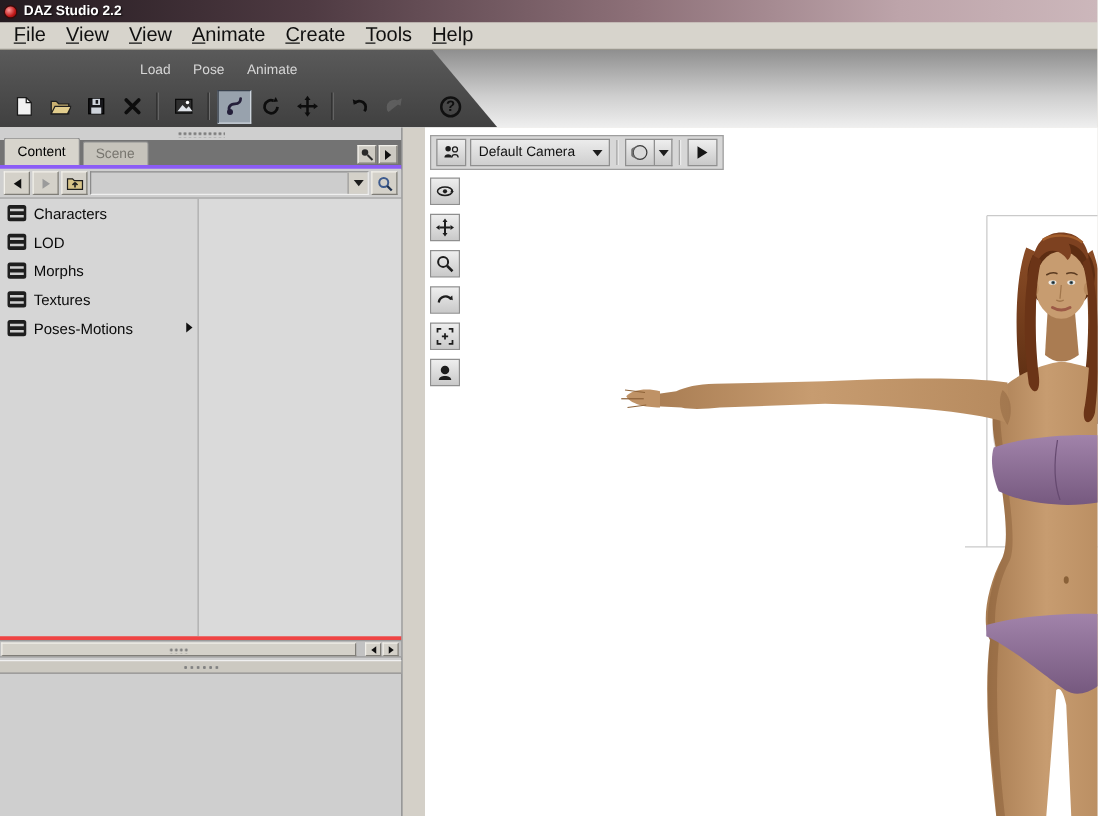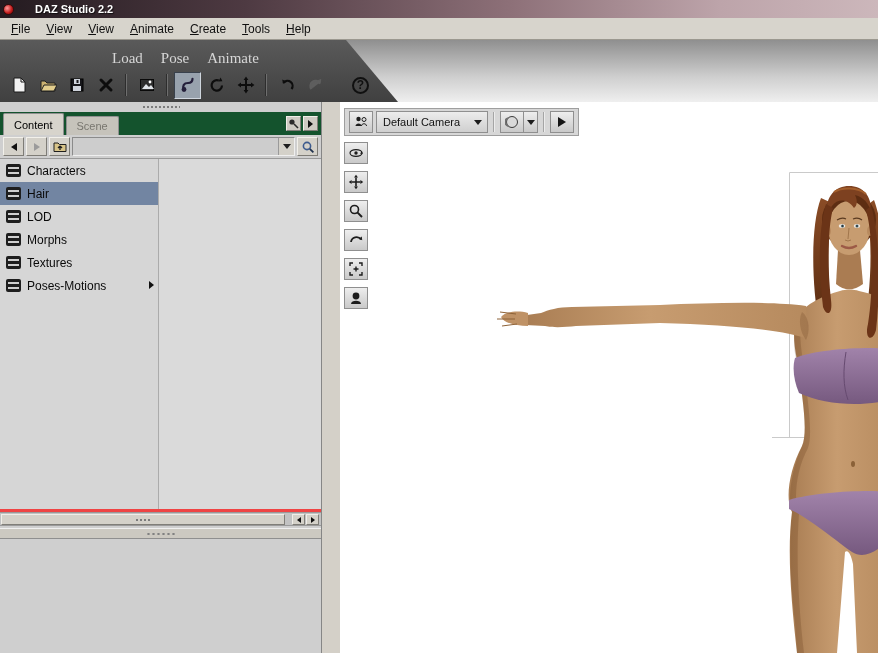--- a/index.html
+++ b/index.html
@@ -7,44 +7,44 @@
   body {
     width:878px; height:653px; position:relative; overflow:hidden;
     font-family:"Liberation Sans", sans-serif; background:#d4d0c8;
     -webkit-font-smoothing:antialiased;
   }
 
   
   .titlebar {
     position:absolute; left:0; top:0; width:878px; height:18px;
     background:linear-gradient(90deg,#241b20 0%,#4e3a42 28%,#8d7078 58%,#bda4aa 82%,#ccb7bb 100%);
-    display:flex; align-items:center; gap:21px; padding-left:3px;
+    display:flex; align-items:center; gap:5px; padding-left:3px;
   }
   .app-icon { width:11px; height:11px; border-radius:50%;
     background:radial-gradient(circle at 35% 35%, #ff9a9a, #c01818 60%, #6e0c0c);
     border:1px solid #3a0a0a; flex:none; }
   .title-text { color:#fff; font-size:11px; font-weight:bold; text-shadow:1px 1px 1px rgba(0,0,0,.65); }
 
   
   .menubar {
     position:absolute; left:0; top:18px; width:878px; height:22px;
     background:#d7d4cc; border-bottom:1px solid #9b988f;
     display:flex; align-items:center; padding-left:3px;
   }
-  .menu-item { display:inline-block; padding:3px 8px; font-size:12px; color:#101010; }
+  .menu-item { display:inline-block; padding:3px 8px; font-size:16px; color:#101010; }
   .menu-item::first-letter { text-decoration:underline; }
 
   
   .toolzone { position:absolute; left:0; top:40px; width:878px; height:62px;
     background:linear-gradient(180deg,#8f8f8f 0%,#cfcfcf 60%,#efefef 100%); }
   .tz-dark { position:absolute; inset:0;
     background:linear-gradient(180deg,#5a5a5a,#404040);
     clip-path:polygon(0 0,346px 0,398px 100%,0 100%); }
   .activity-tabs { position:absolute; left:112px; top:10px; display:flex; gap:18px; }
-  .activity-tab { color:#d6d6d6; font-size:15px; cursor:default;font-family:Liberation Serif, serif; }
+  .activity-tab { color:#d6d6d6; font-size:11px; cursor:default; }
 
   .main-tools { position:absolute; left:5px; top:31px; height:28px; display:flex; align-items:center; gap:2px; }
   .tbtn { width:27px; height:27px; display:flex; align-items:center; justify-content:center;
     background:transparent; border:1px solid transparent; padding:0; }
   .tbtn.pressed { background:#98a2ad; border-color:#39414c #cfd6de #cfd6de #39414c; }
   .tbtn.disabled svg * { stroke:#5e5e5e !important; fill:#5e5e5e !important; }
   .tsep { width:0; height:22px; border-left:1px solid #2d2d2d; border-right:1px solid #6e6e6e; margin:0 4px; }
   .help-wrap { margin-left:16px; }
   .help-glyph { display:flex; align-items:center; justify-content:center;
     width:17px; height:17px; border:2px solid #101010; border-radius:50%;
@@ -55,21 +55,21 @@
 
   
   .left-panel { position:absolute; left:0; top:0; width:322px; height:551px;
     background:#cfcfcf; border-right:1px solid #868686; }
   .panel-grip { position:absolute; left:0; top:0; width:100%; height:10px; }
   .grip-dots { position:absolute; left:142px; top:3px; width:38px; height:5px;
     background-image:radial-gradient(circle,#7b7b7b 1px,transparent 1.3px);
     background-size:4px 4px; }
 
   .panel-tabs { position:absolute; left:0; top:10px; width:100%; height:24px;
-    background:#14532d; border-bottom:1px solid #8b5cf6;
+    background:#737373; border-bottom:4px solid #8b5cf6;
     display:flex; align-items:flex-end; padding-left:3px; }
   .ptab { height:19px; padding:0 10px; font-size:11px; display:flex; align-items:center;
     border:1px solid #8f8f8f; border-bottom:none; border-radius:2px 2px 0 0;
     background:#c6c3bb; color:#78766f; margin-right:2px; }
   .ptab.active { background:#d7d4cc; color:#000; height:22px; }
   .tab-side { position:absolute; right:3px; top:4px; display:flex; gap:2px; }
   .mini-btn { width:15px; height:15px; background:#cdcac2;
     border:1px solid; border-color:#f0eee8 #7e7c76 #7e7c76 #f0eee8;
     display:flex; align-items:center; justify-content:center; padding:0; }
 
@@ -316,24 +316,20 @@
         </button>
       </div>
 
       <div class="tree">
         <div class="tree-col2"></div>
         <div class="tree-divider"></div>
 
         <div class="tree-row">
           <span class="drawer"></span>
           <span>Characters</span>
-        </div>
-        <div class="tree-row selected">
-          <span class="drawer"></span>
-          <span>Hair</span>
         </div>
         <div class="tree-row">
           <span class="drawer"></span>
           <span>LOD</span>
         </div>
         <div class="tree-row">
           <span class="drawer"></span>
           <span>Morphs</span>
         </div>
         <div class="tree-row">

